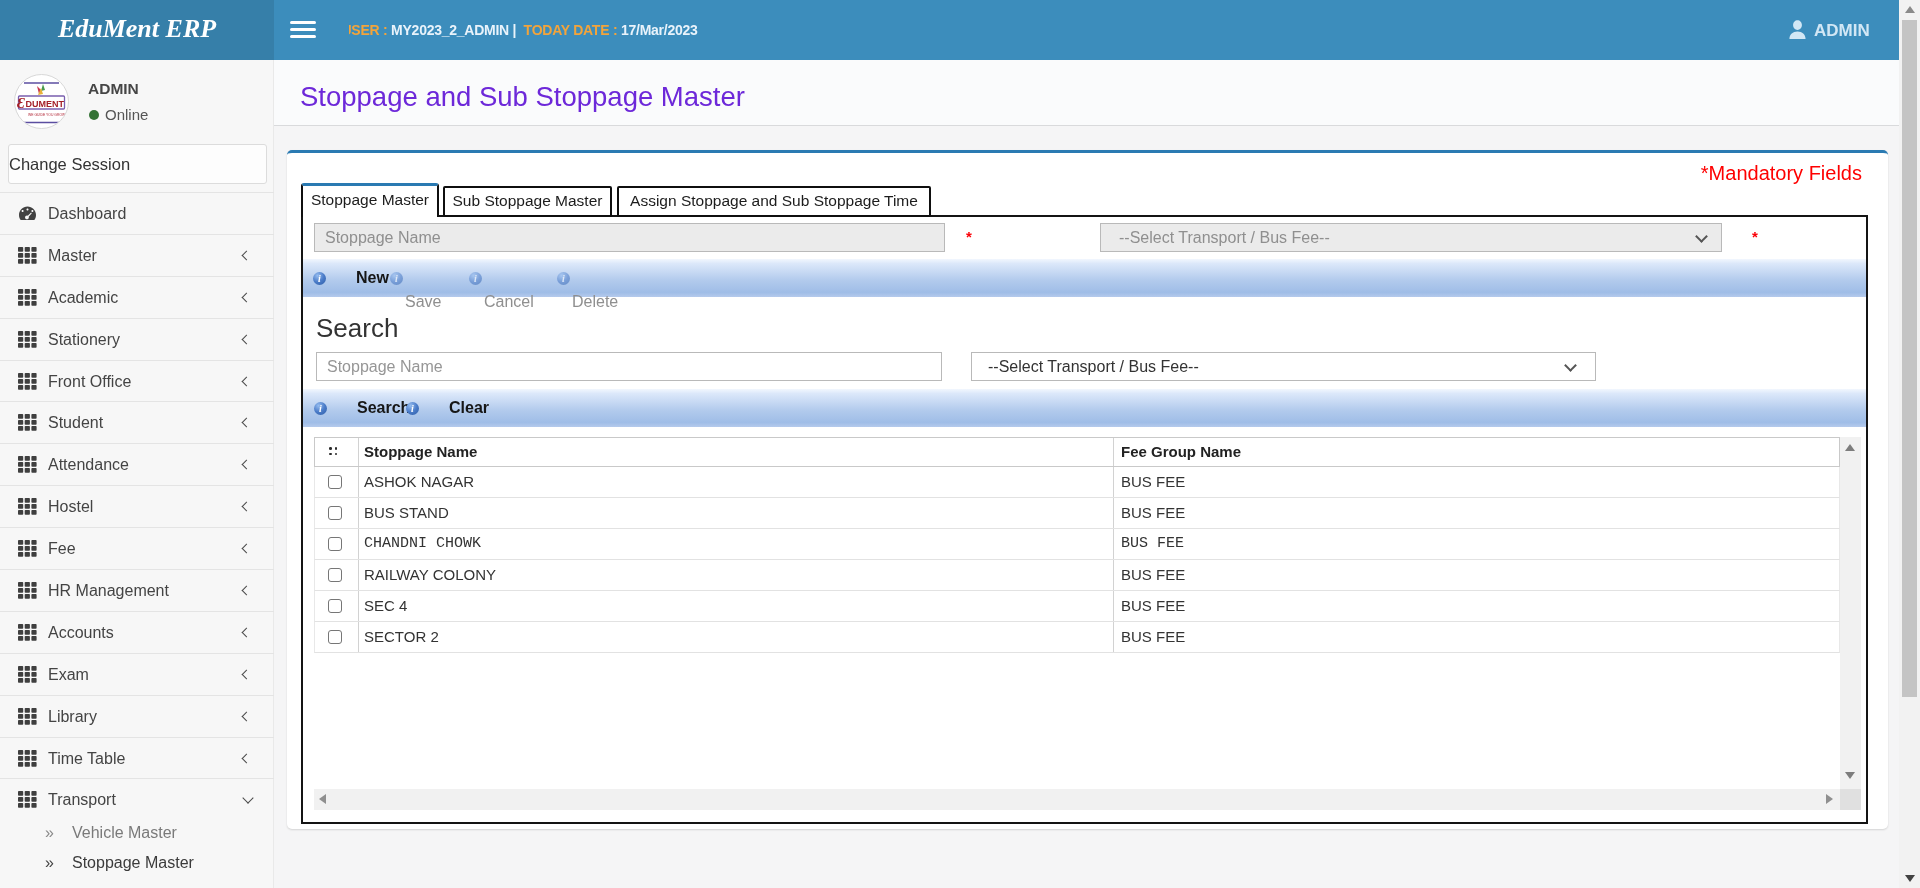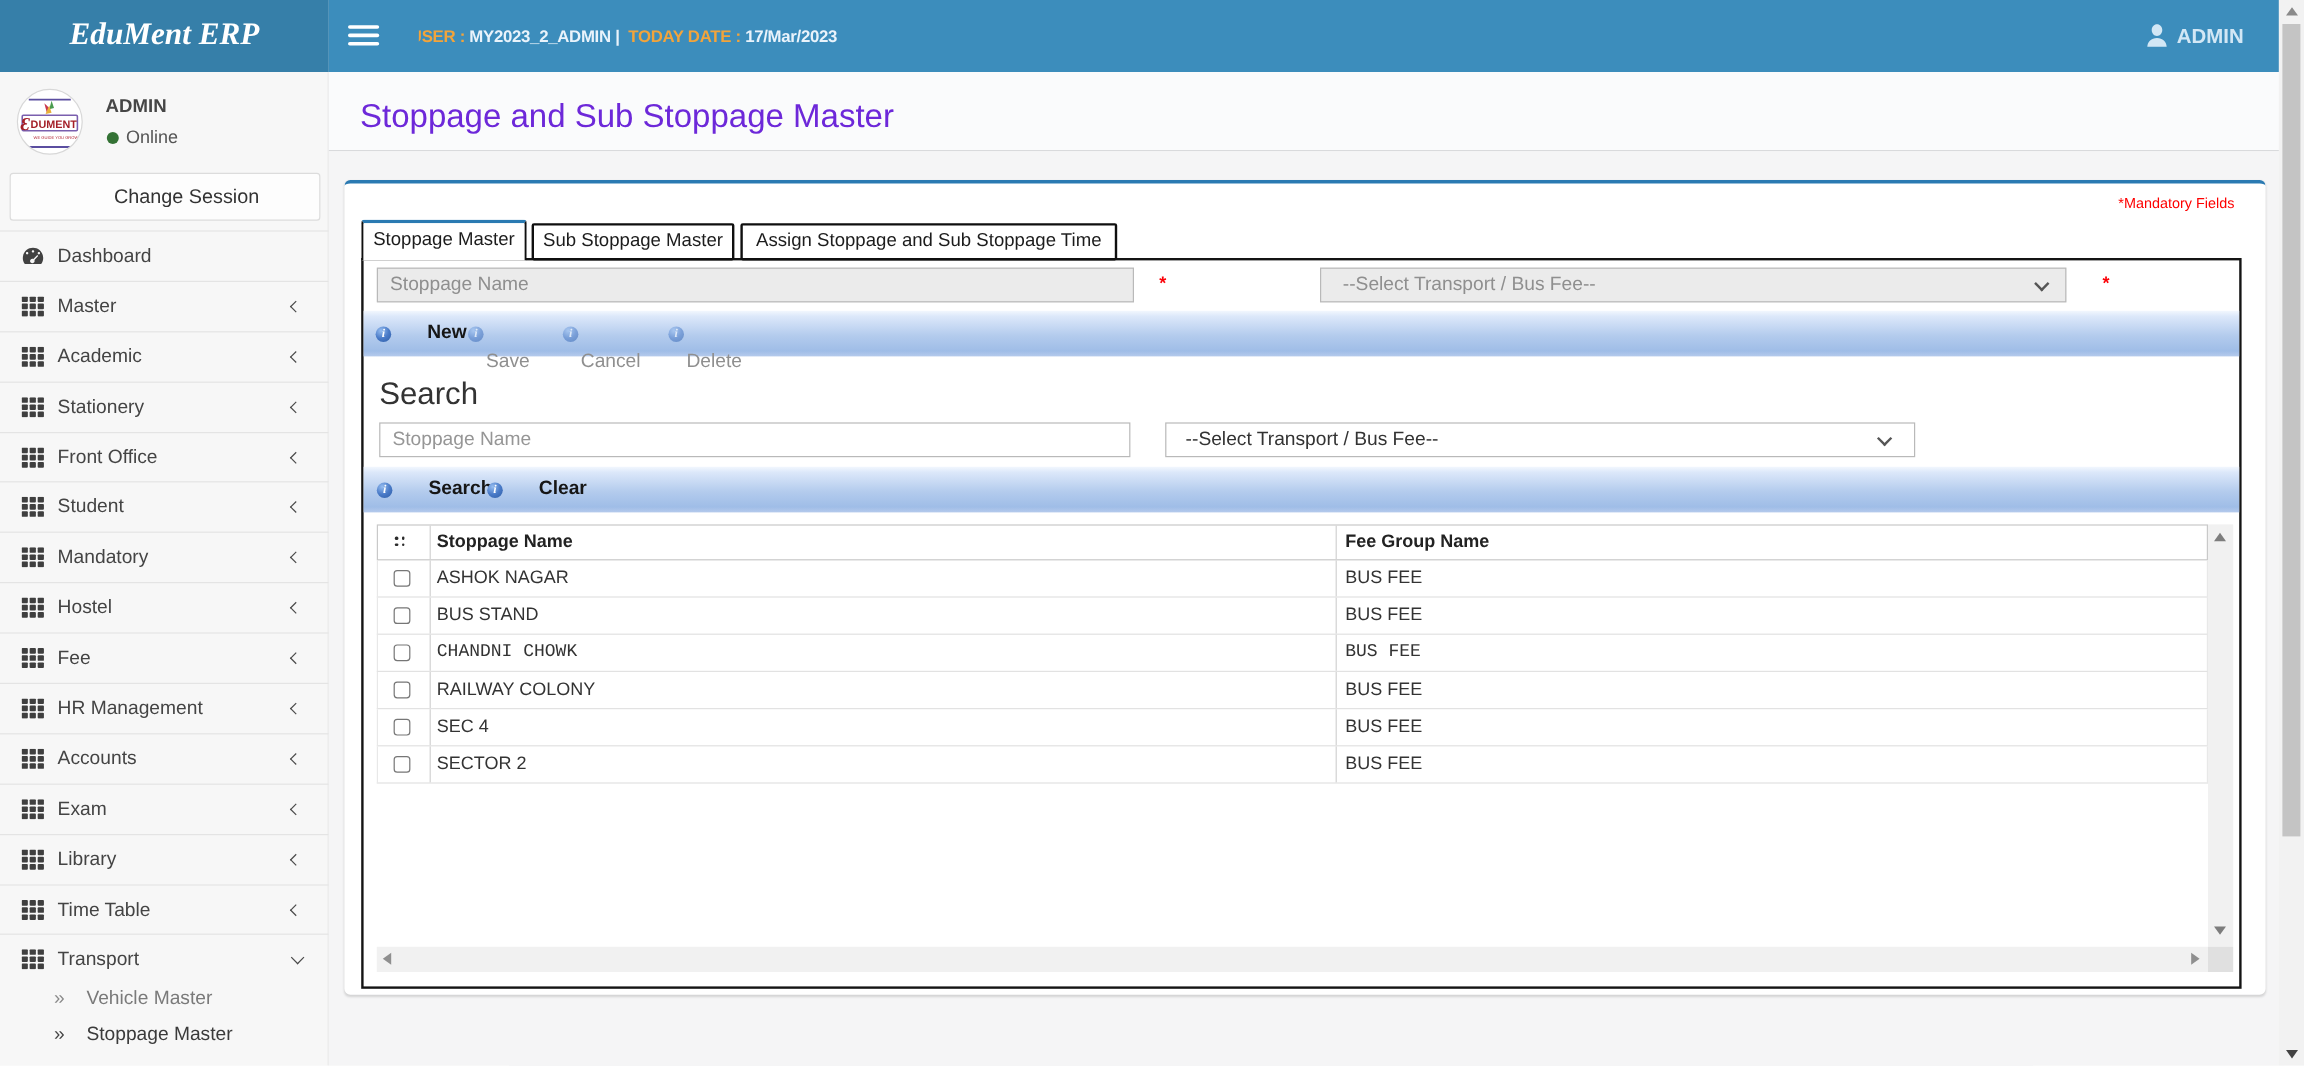--- a/index.html
+++ b/index.html
@@ -17,37 +17,37 @@
 #marq .or { color:#f2a43b; }
 #usr-ic { left:1787px; top:19px; }
 #usr-nm { left:1814px; top:0; height:60px; line-height:61px; font-weight:bold; font-size:17px; color:#d2e7f5; }
 
 
 #side { left:0; top:60px; width:274px; height:828px; background:#f7f7f7; border-right:1px solid #e9e9e9; }
 #avatar { left:14px; top:14px; width:55px; height:55px; border-radius:50%; background:#fff; border:1px solid #d8d8d8; overflow:hidden; }
 #prof-nm { left:88px; top:20px; font-size:15.5px; font-weight:bold; color:#464646; }
 #prof-dot { left:89px; top:50px; width:10px; height:10px; border-radius:50%; background:#347235; }
 #prof-on { left:105px; top:46px; font-size:15px; color:#555; }
-#chg { left:8px; top:84px; width:259px; height:40px; background:#fdfdfd; border:1px solid #dcdcdc; border-radius:3px; text-align:center; line-height:38px; font-size:16.5px; color:#333;padding-left:36px; }
+#chg { left:8px; top:84px; width:259px; height:40px; background:#fdfdfd; border:1px solid #dcdcdc; border-radius:3px; line-height:38px; font-size:16.5px; color:#333; }
 #menu { left:0; top:132px; width:274px; }
 .mi { position:relative; width:274px; height:41.9px; border-top:1px solid #e4e4e4; }
 .mi .ic { position:absolute; left:18px; top:12px; }
 .mi .lb { position:absolute; left:48px; top:0; line-height:42px; font-size:16px; color:#444; }
 .mi .ch { position:absolute; right:24px; top:17px; width:7px; height:7px; border-top:1.6px solid #4a4a4a; border-left:1.6px solid #4a4a4a; transform:rotate(-45deg); }
 .mi .chd { position:absolute; right:22px; top:15px; width:8px; height:8px; border-right:1.7px solid #4a4a4a; border-bottom:1.7px solid #4a4a4a; transform:rotate(45deg); }
 .smi { position:relative; width:274px; height:30px; }
 .smi .ar { position:absolute; left:45px; top:0; line-height:30px; font-size:16px; color:#555; }
 .smi .lb { position:absolute; left:72px; top:0; line-height:30px; font-size:16px; }
 
 
 #chead { left:274px; top:60px; width:1629px; height:66px; background:#fafbfc; border-bottom:1px solid #d9dadc; }
 #chead h1 { position:absolute; left:26px; top:21px; font-size:27.5px; font-weight:normal; color:#6d28d9; }
 #cbody { left:274px; top:126px; width:1629px; height:762px; background:#f5f5f6; }
 #panel { left:287px; top:150px; width:1601px; height:679px; background:#fff; border-top:3px solid #2a7ab2; border-radius:5px; box-shadow:0 1px 2px rgba(0,0,0,.14); }
-#mand { right:58px; top:162px; font-size:12px; color:#fe0000; }
+#mand { right:58px; top:162px; font-size:20px; color:#fe0000; }
 .tab { background:#fff; border:2px solid #0f0f0f; border-radius:2px; text-align:center; font-size:15.5px; color:#1c1c1c; }
 #tab1 { left:301px; top:183px; width:138px; height:34px; border-top:3px solid #2a7ab2; border-bottom:none; border-radius:3px 3px 0 0; z-index:3; line-height:28px; }
 #tab2 { left:443px; top:186px; width:169px; height:31px; line-height:25px; z-index:1; }
 #tab3 { left:617px; top:186px; width:314px; height:31px; line-height:25px; z-index:1; }
 #box { left:301px; top:215px; width:1567px; height:609px; border:2px solid #141414; background:#fff; }
 
 .inp { position:absolute; height:29px; border:1px solid #b9b9b9; font-size:16px; line-height:27px; padding-left:10px; }
 .dis { background:#ebebeb; color:#8f8f8f; }
 .ena { background:#fff; color:#969696; }
 .sel-ch { position:absolute; width:9px; height:9px; border-right:2px solid #555; border-bottom:2px solid #555; transform:rotate(45deg); }
@@ -211,21 +211,21 @@
               <rect x="6.7" y="0" width="5.2" height="4.7" rx="0.8"></rect>
               <rect x="13.4" y="0" width="5.2" height="4.7" rx="0.8"></rect>
               <rect x="0" y="6" width="5.2" height="4.7" rx="0.8"></rect>
               <rect x="6.7" y="6" width="5.2" height="4.7" rx="0.8"></rect>
               <rect x="13.4" y="6" width="5.2" height="4.7" rx="0.8"></rect>
               <rect x="0" y="12" width="5.2" height="4.7" rx="0.8"></rect>
               <rect x="6.7" y="12" width="5.2" height="4.7" rx="0.8"></rect>
               <rect x="13.4" y="12" width="5.2" height="4.7" rx="0.8"></rect>
             </g>
           </svg></span>
-        <span class="lb">Mandatory</span>
+        <span class="lb">Attendance</span>
         <span class="ch"></span>
       </div>
       <div class="mi">
         <span class="ic"><svg width="19" height="17" viewBox="0 0 19 17">
             <g fill="#3f3f3f">
               <rect x="0" y="0" width="5.2" height="4.7" rx="0.8"></rect>
               <rect x="6.7" y="0" width="5.2" height="4.7" rx="0.8"></rect>
               <rect x="13.4" y="0" width="5.2" height="4.7" rx="0.8"></rect>
               <rect x="0" y="6" width="5.2" height="4.7" rx="0.8"></rect>
               <rect x="6.7" y="6" width="5.2" height="4.7" rx="0.8"></rect>

